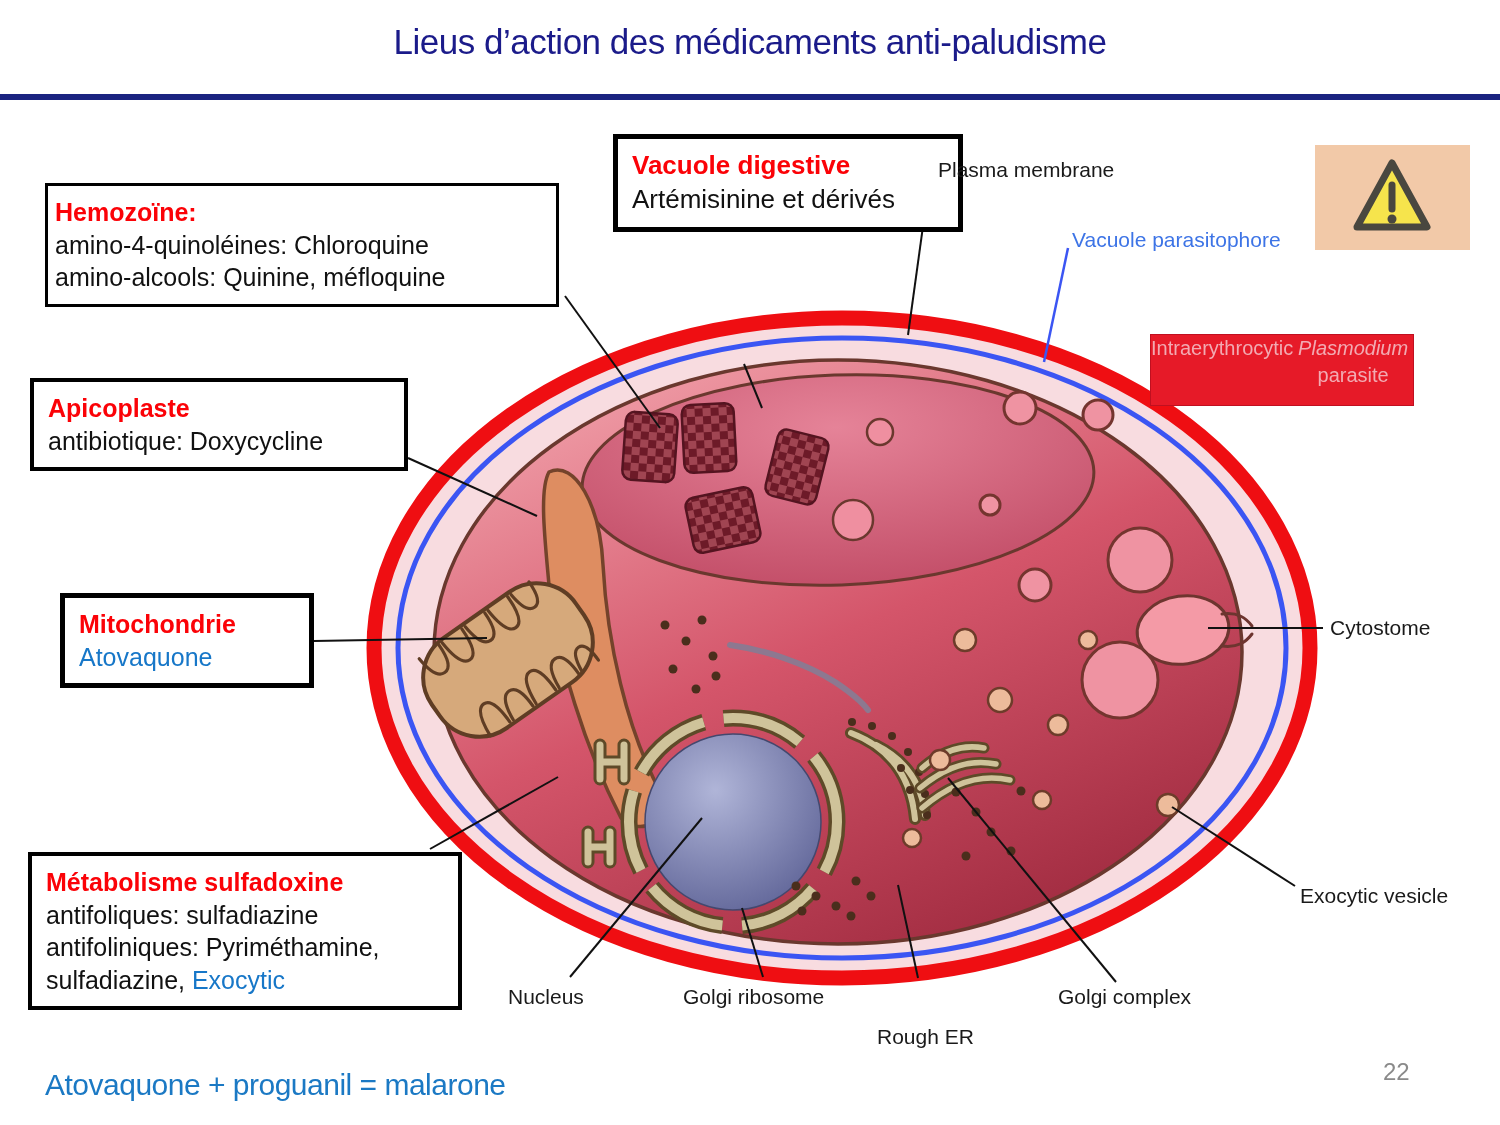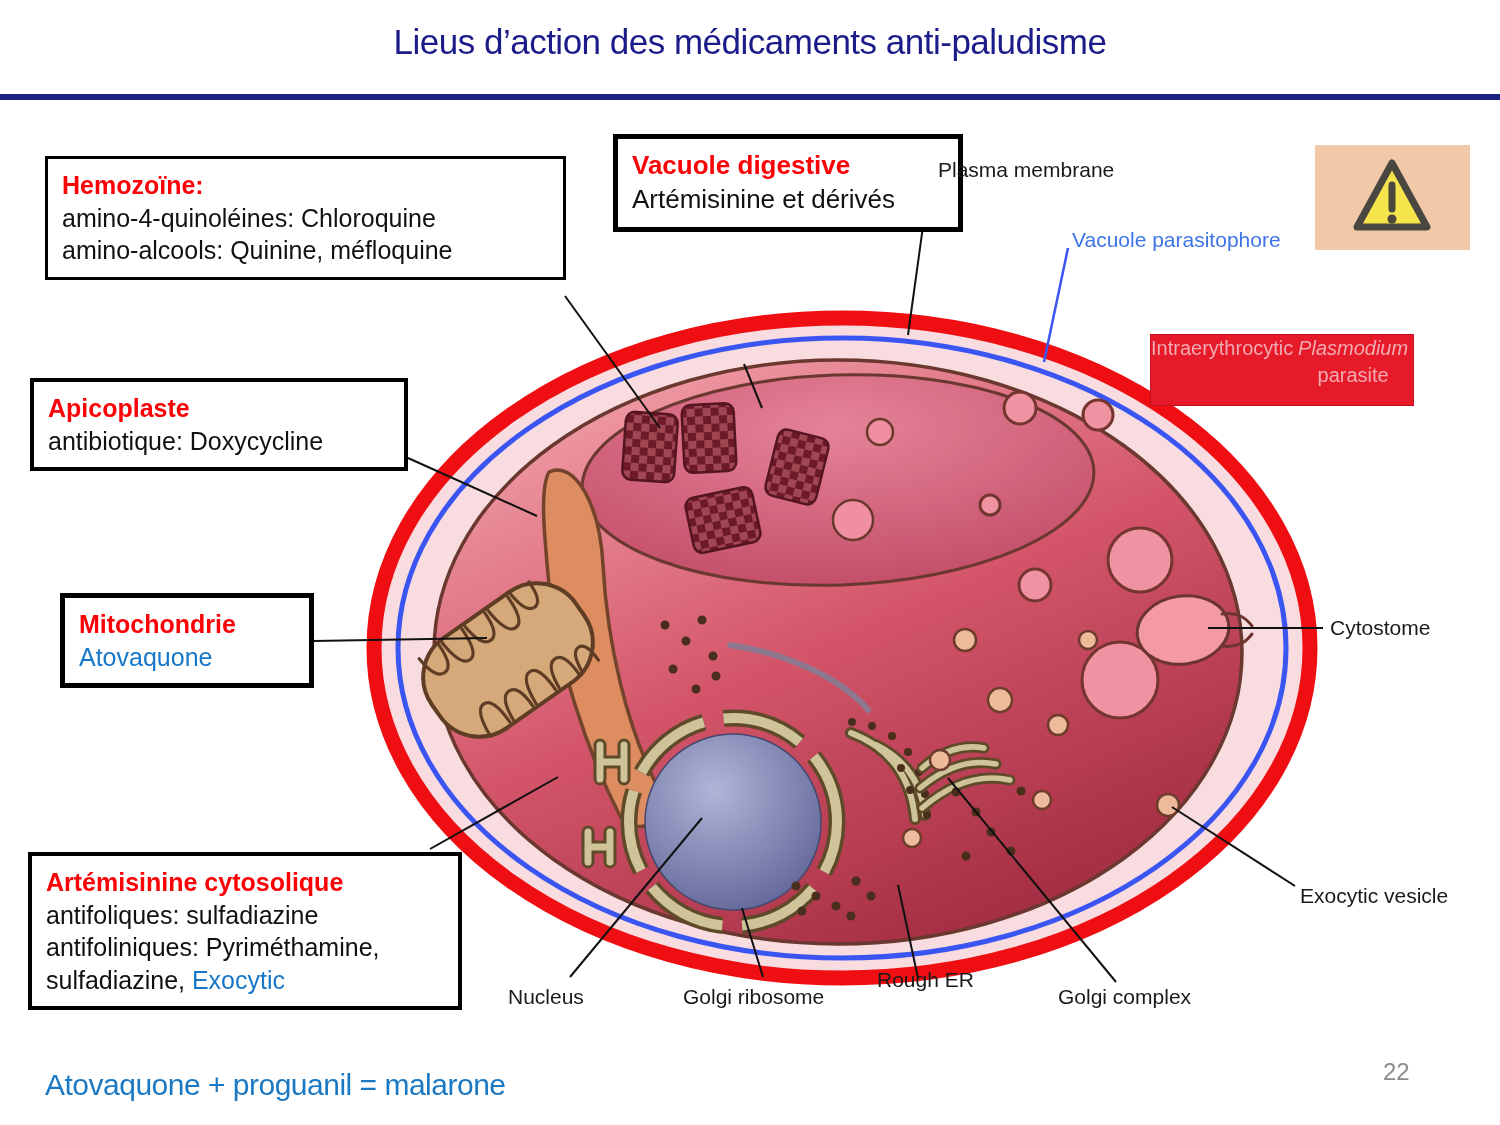--- a/index.html
+++ b/index.html
@@ -225,21 +225,21 @@
       <line x1="702" y1="818" x2="570" y2="977"></line>
       <line x1="742" y1="908" x2="763" y2="977"></line>
       <line x1="898" y1="885" x2="918" y2="978"></line>
       <line x1="948" y1="778" x2="1116" y2="982"></line>
       <line x1="1208" y1="628" x2="1323" y2="628"></line>
       <line x1="1172" y1="807" x2="1295" y2="886"></line>
     </g>
     <line x1="1068" y1="248" x2="1044" y2="362" stroke="#3b55f3" stroke-width="2.5"></line>
   </svg>
 
-  <div class="abox" id="box-hemozoine" style="left:45px;top:156px;width:487px;">
+  <div class="abox" id="box-hemozoine" style="left:45px;top:183px;width:487px;padding-left:7px;">
     <div class="btitle">Hemozoïne:</div>
     <div>amino-4-quinoléines: Chloroquine</div>
     <div>amino-alcools: Quinine, méfloquine</div>
   </div>
 
   <div class="abox" id="box-vacuole" style="left:578px;top:134px;width:312px;margin-left:35px;">
     <div class="btitle">Vacuole digestive</div>
     <div>Artémisinine et dérivés</div>
   </div>
 
@@ -247,33 +247,33 @@
     <div class="btitle">Apicoplaste</div>
     <div>antibiotique: Doxycycline</div>
   </div>
 
   <div class="abox" id="box-mito" style="left:60px;top:593px;width:216px;">
     <div class="btitle">Mitochondrie</div>
     <div class="blue">Atovaquone</div>
   </div>
 
   <div class="abox" id="box-metabo" style="left:28px;top:852px;width:398px;">
-    <div class="btitle">Artémisinine cytosolique</div>
+    <div class="btitle">Métabolisme sulfadoxine</div>
     <div>antifoliques: sulfadiazine</div>
     <div>antifoliniques: Pyriméthamine,</div>
     <div><span>sulfadiazine, </span><span class="blue">Exocytic</span></div>
   </div>
 
   <div class="lbl" style="left:938px;top:158px;">Plasma membrane</div>
   <div class="lbl" id="lbl-parasitophore" style="left:1072px;top:228px;">Vacuole parasitophore</div>
   <div class="lbl" style="left:1330px;top:616px;">Cytostome</div>
   <div class="lbl" style="left:1300px;top:884px;">Exocytic vesicle</div>
   <div class="lbl" style="left:508px;top:985px;">Nucleus</div>
   <div class="lbl" style="left:683px;top:985px;">Golgi ribosome</div>
-  <div class="lbl" style="left:877px;top:968px;text-align:right;">Rough ER</div>
+  <div class="lbl" style="left:877px;top:1025px;text-align:right;">Rough ER</div>
   <div class="lbl" style="left:1058px;top:985px;">Golgi complex</div>
 
   <div id="parasite-tag">
     <div>Intraerythrocytic</div>
     <div><i>Plasmodium</i><span> parasite</span></div>
   </div>
 
   <div id="warn-box">
     <svg width="155" height="105" viewBox="0 0 155 105">
       <path d="M77,18 L112,82 L42,82 Z" fill="#f6e44c" stroke="#49473f" stroke-width="7" stroke-linejoin="round"></path>

